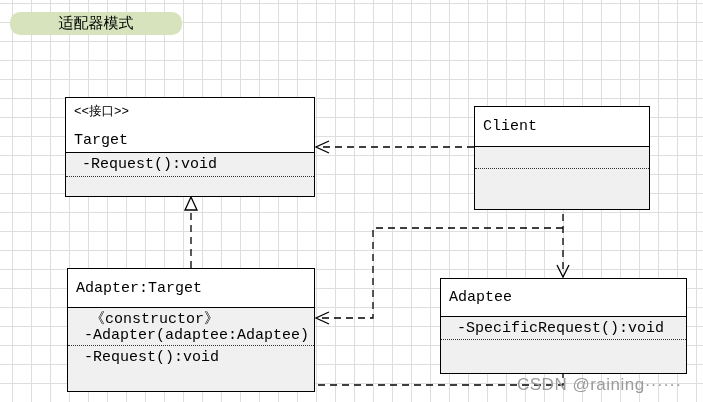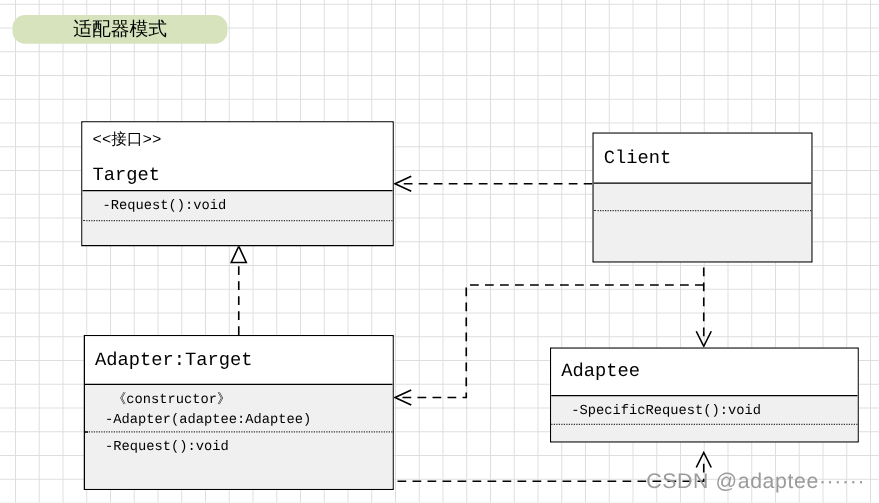--- a/index.html
+++ b/index.html
@@ -51,21 +51,21 @@
     flex: 1;
     background: #f0f0f0;
     border-top: 1.5px solid #000;
     display: flex;
     flex-direction: column;
     box-sizing: border-box;
   }
   .uml-section {
     box-sizing: border-box;
     padding: 4px 6px 0 16px;
-    font-size: 11px;
+    font-size: 15px;
     color: #000;
     line-height: 16px;
   }
   .uml-section.first { border-bottom: 1px dotted #333; }
   .uml-section.rest { flex: 1; }
   .op-line { white-space: nowrap; }
   .op-line.indented { padding-left: 6px; }
   .watermark {
     position: absolute;
     left: 517px; top: 375px;
@@ -147,27 +147,27 @@
       <div class="uml-section first" style="height:38px;">
         <div class="op-line indented">《constructor》</div>
         <div class="op-line">-Adapter(adaptee:Adaptee)</div>
       </div>
       <div class="uml-section rest">
         <div class="op-line">-Request():void</div>
       </div>
     </div>
   </div>
 
-  <div class="uml-box" style="left:440px; top:278px; width:247px; height:76px;">
+  <div class="uml-box" style="left:440px; top:278px; width:247px; height:96px;">
     <div class="uml-header" style="height:37px;">
       <span class="class-name">Adaptee</span>
     </div>
     <div class="uml-body">
       <div class="uml-section first" style="height:23px;">
         <div class="op-line">-SpecificRequest():void</div>
       </div>
       <div class="uml-section rest"></div>
     </div>
   </div>
 
-  <div class="watermark">CSDN @adaptee······</div>
+  <div class="watermark">CSDN @raining······</div>
 
 </div>
 
 </body></html>

